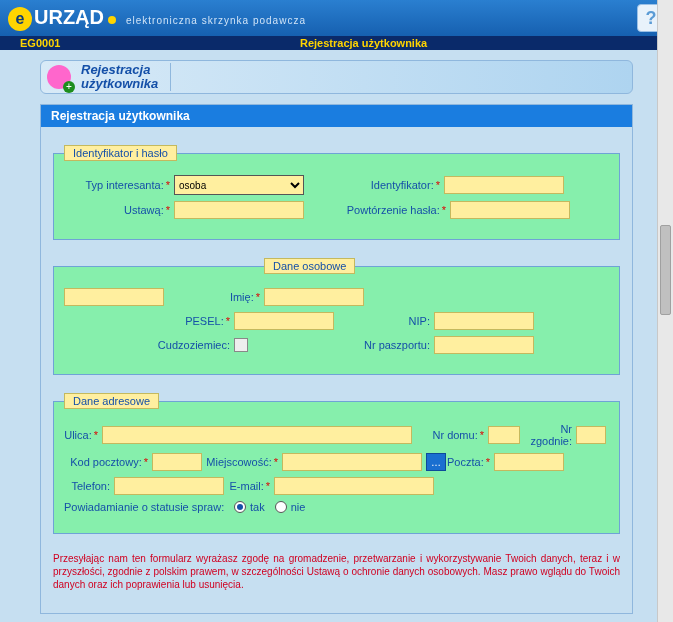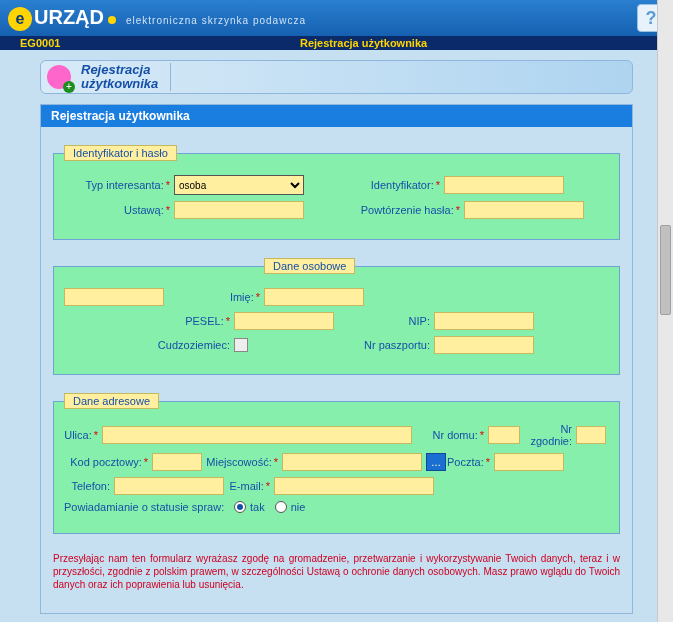--- a/index.html
+++ b/index.html
@@ -237,21 +237,21 @@
           <div class="lbl" style="width:140px">
             <span>Identyfikator:</span><span class="req">*</span>
           </div>
           <input class="yinput" style="width: 120px;">
         </div>
         <div class="row">
           <div class="lbl" style="width:110px">
             <span>Ustawą:</span><span class="req">*</span>
           </div>
           <input class="yinput" type="password" style="width: 130px;">
-          <div class="lbl" style="width:160px">
+          <div class="lbl" style="width:146px">
             <span>Powtórzenie hasła:</span><span class="req">*</span>
           </div>
           <input class="yinput" type="password" style="width: 120px;">
         </div>
       </fieldset>
 
       <fieldset>
         <legend style="margin-left:200px">Dane osobowe</legend>
         <div class="row">
           <input class="yinput" style="width: 100px;">

